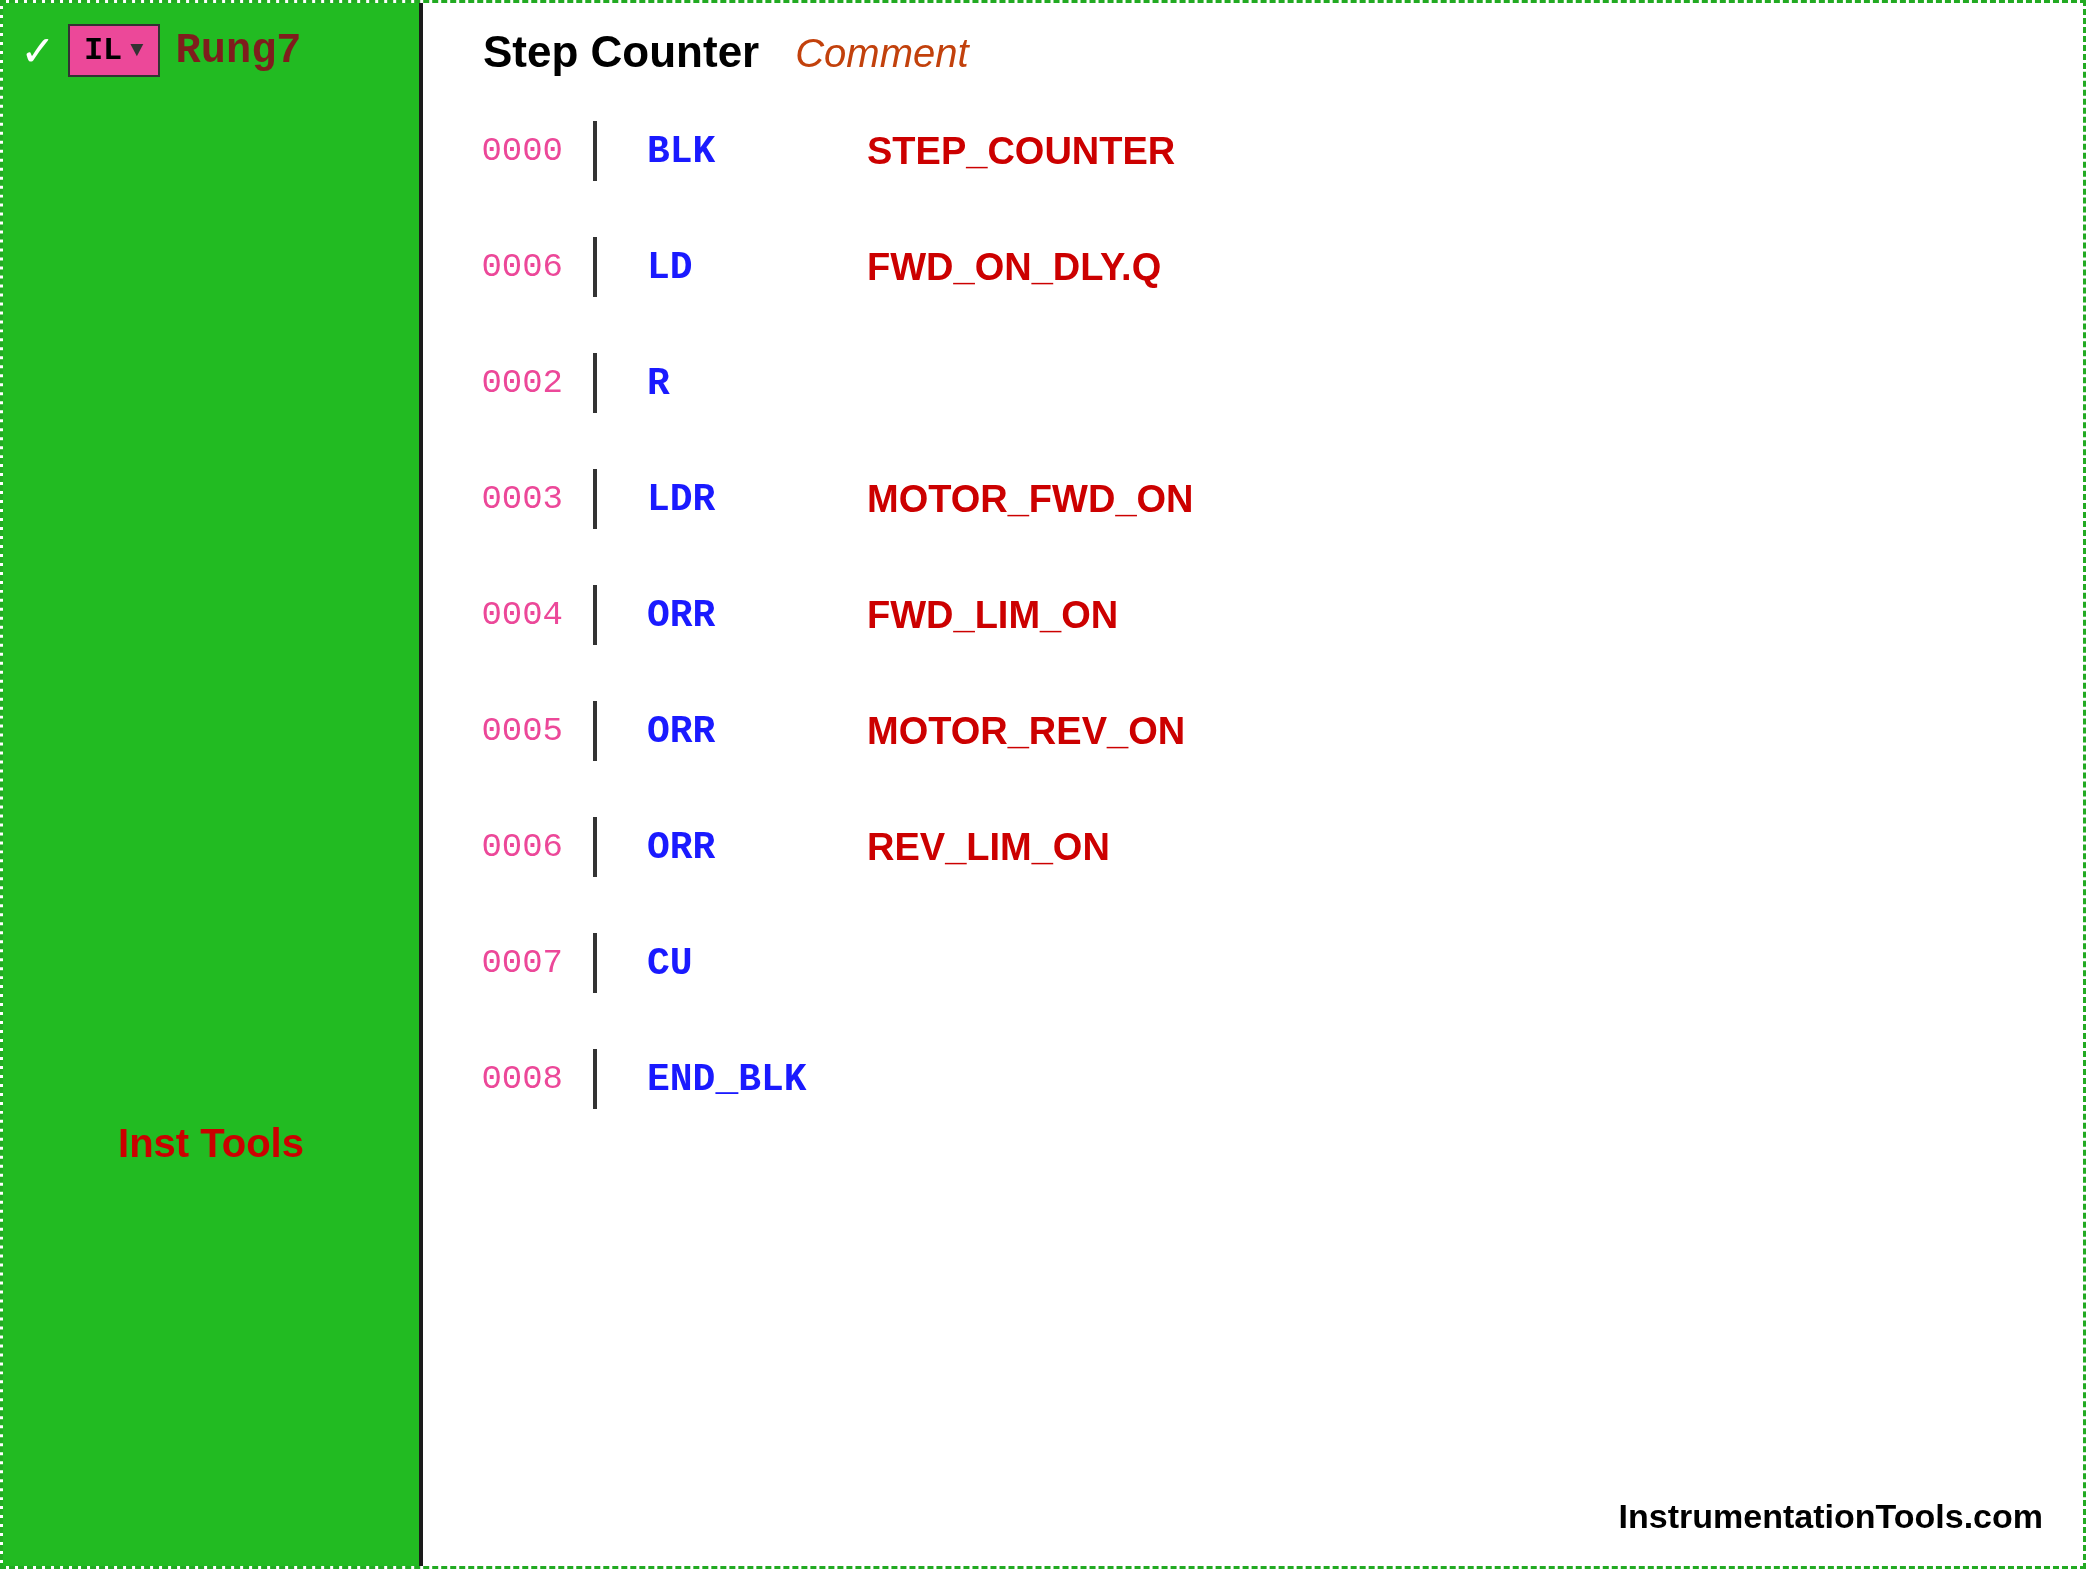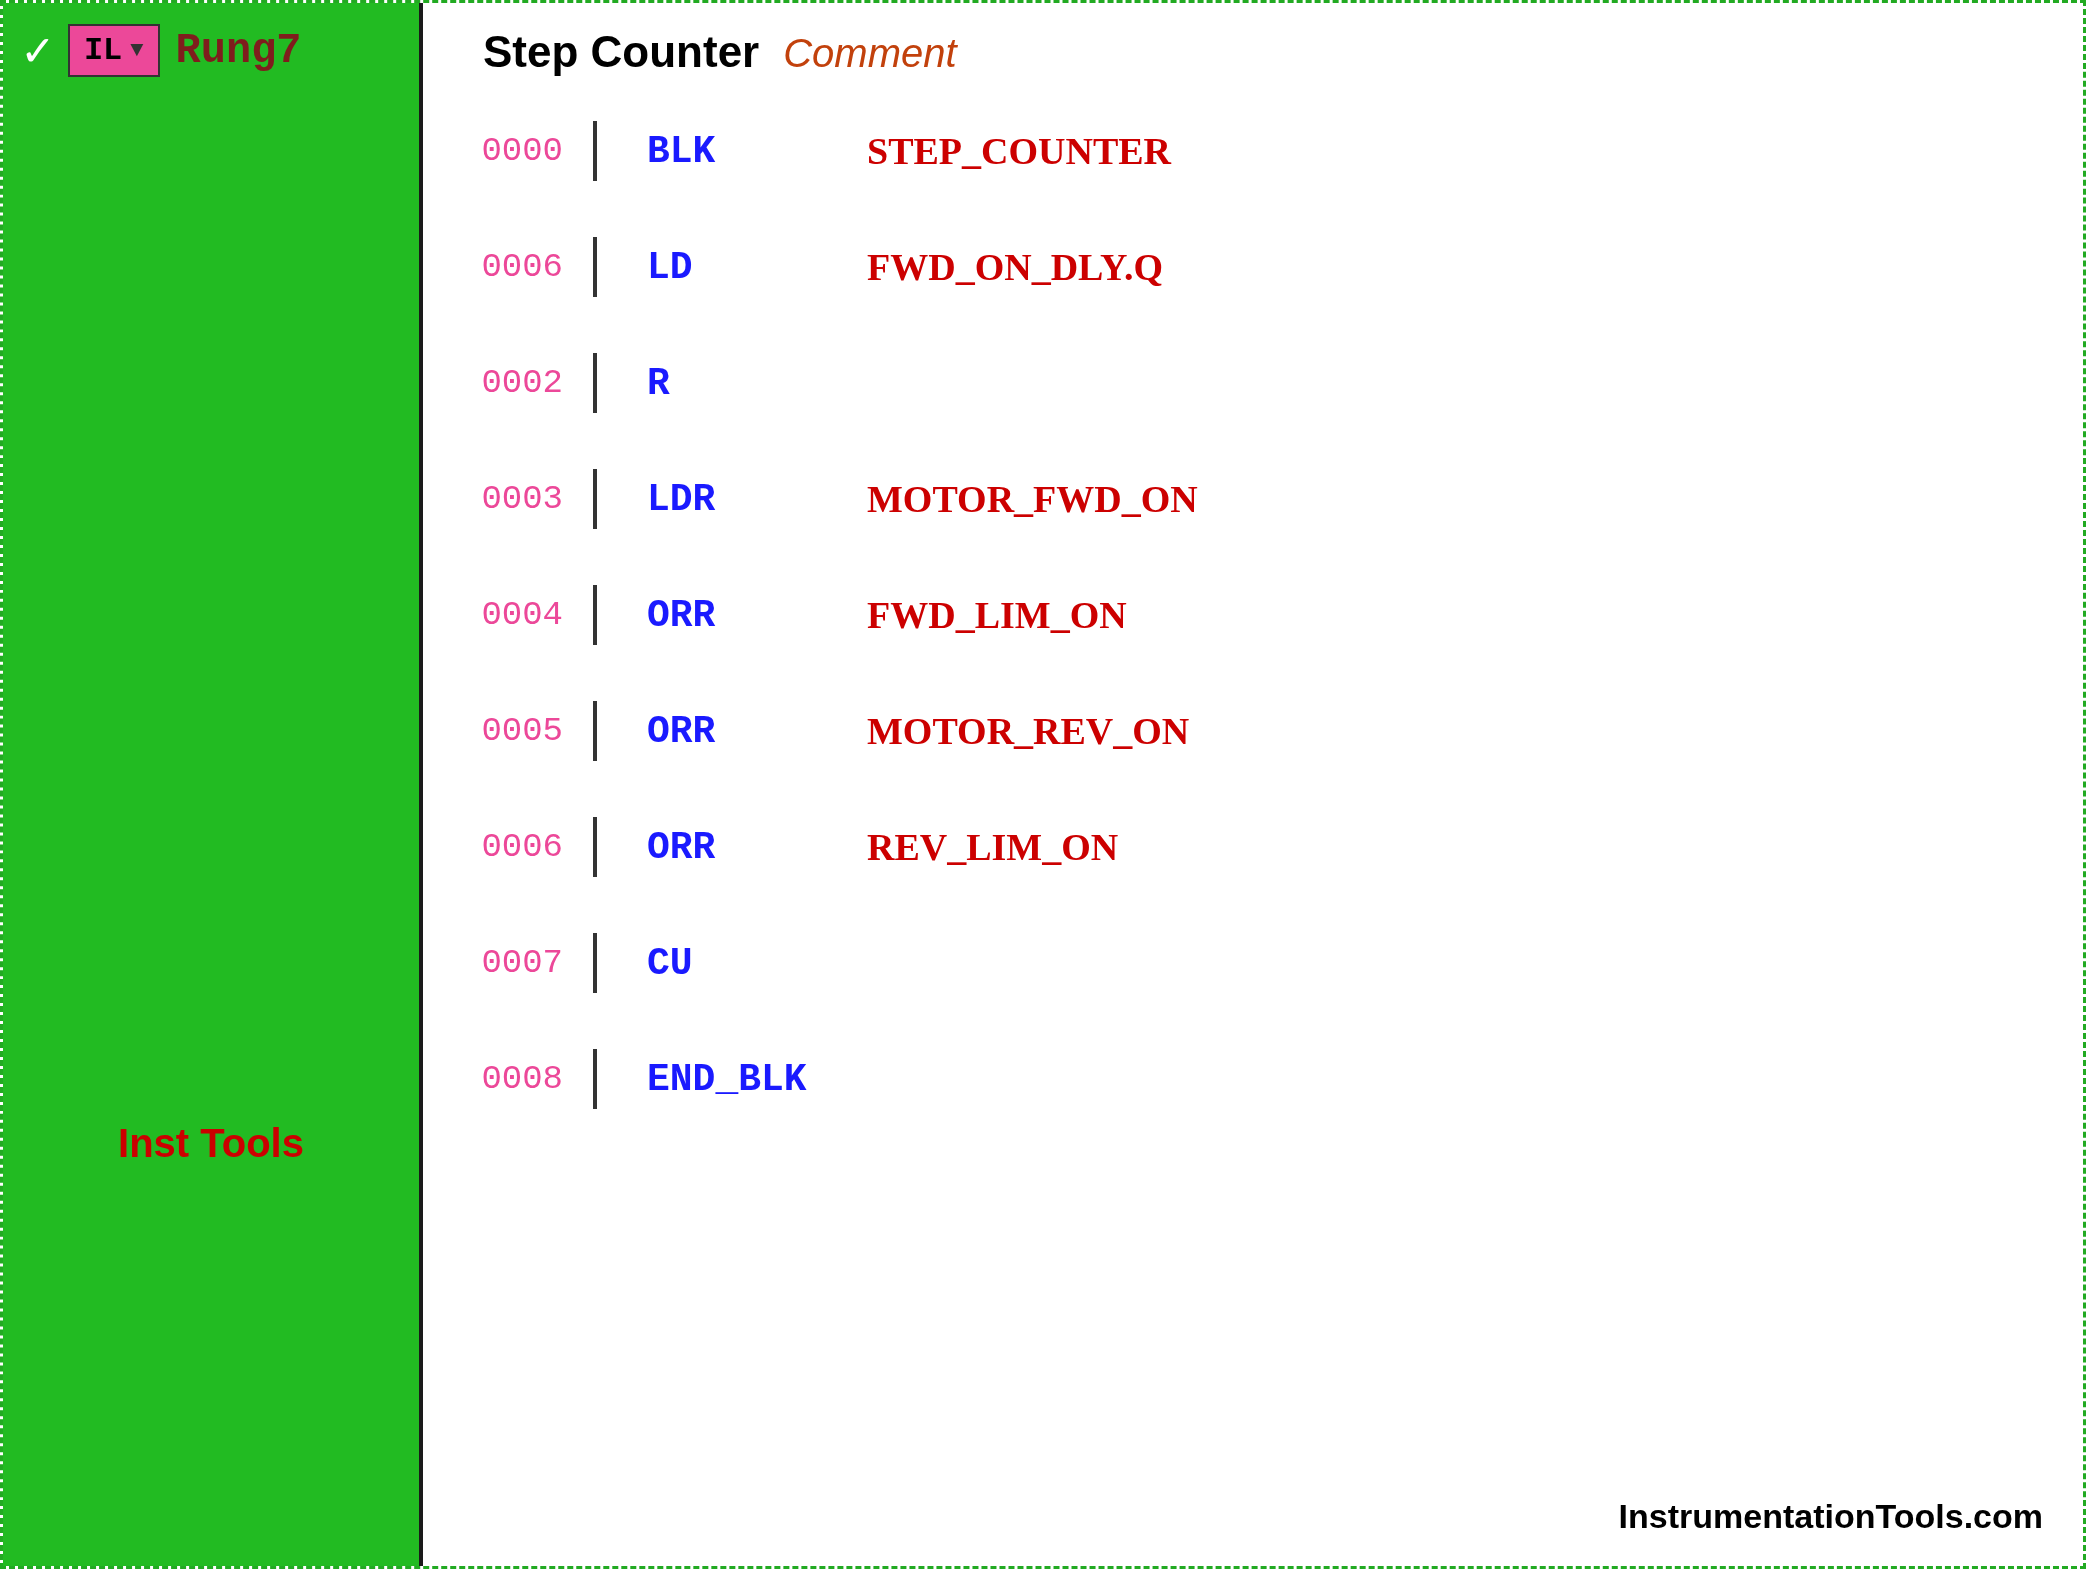--- a/index.html
+++ b/index.html
@@ -84,21 +84,21 @@
       display: flex;
       flex-direction: column;
       padding: 0;
     }
 
     
     .step-counter-header {
       padding: 24px 60px 16px 60px;
       display: flex;
       align-items: baseline;
-      gap: 24px;
+      gap: 36px;
     }
 
     .step-counter-title {
       font-size: 44px;
       font-weight: bold;
       color: #000;
       font-family: Arial, sans-serif;
     }
 
     .step-counter-comment {
@@ -144,21 +144,21 @@
       font-size: 38px;
       font-weight: bold;
       color: #1a1aff;
       font-family: 'Courier New', monospace;
     }
 
     .instruction-operand {
       font-size: 38px;
       font-weight: bold;
       color: #cc0000;
-      font-family: Liberation Serif, serif;
+      font-family: Liberation Sans, sans-serif;
       flex: 1;
     }
 
     .footer-text {
       font-size: 34px;
       color: #000;
       font-weight: bold;
       font-family: Arial, sans-serif;
       text-align: right;
       padding-right: 40px;

